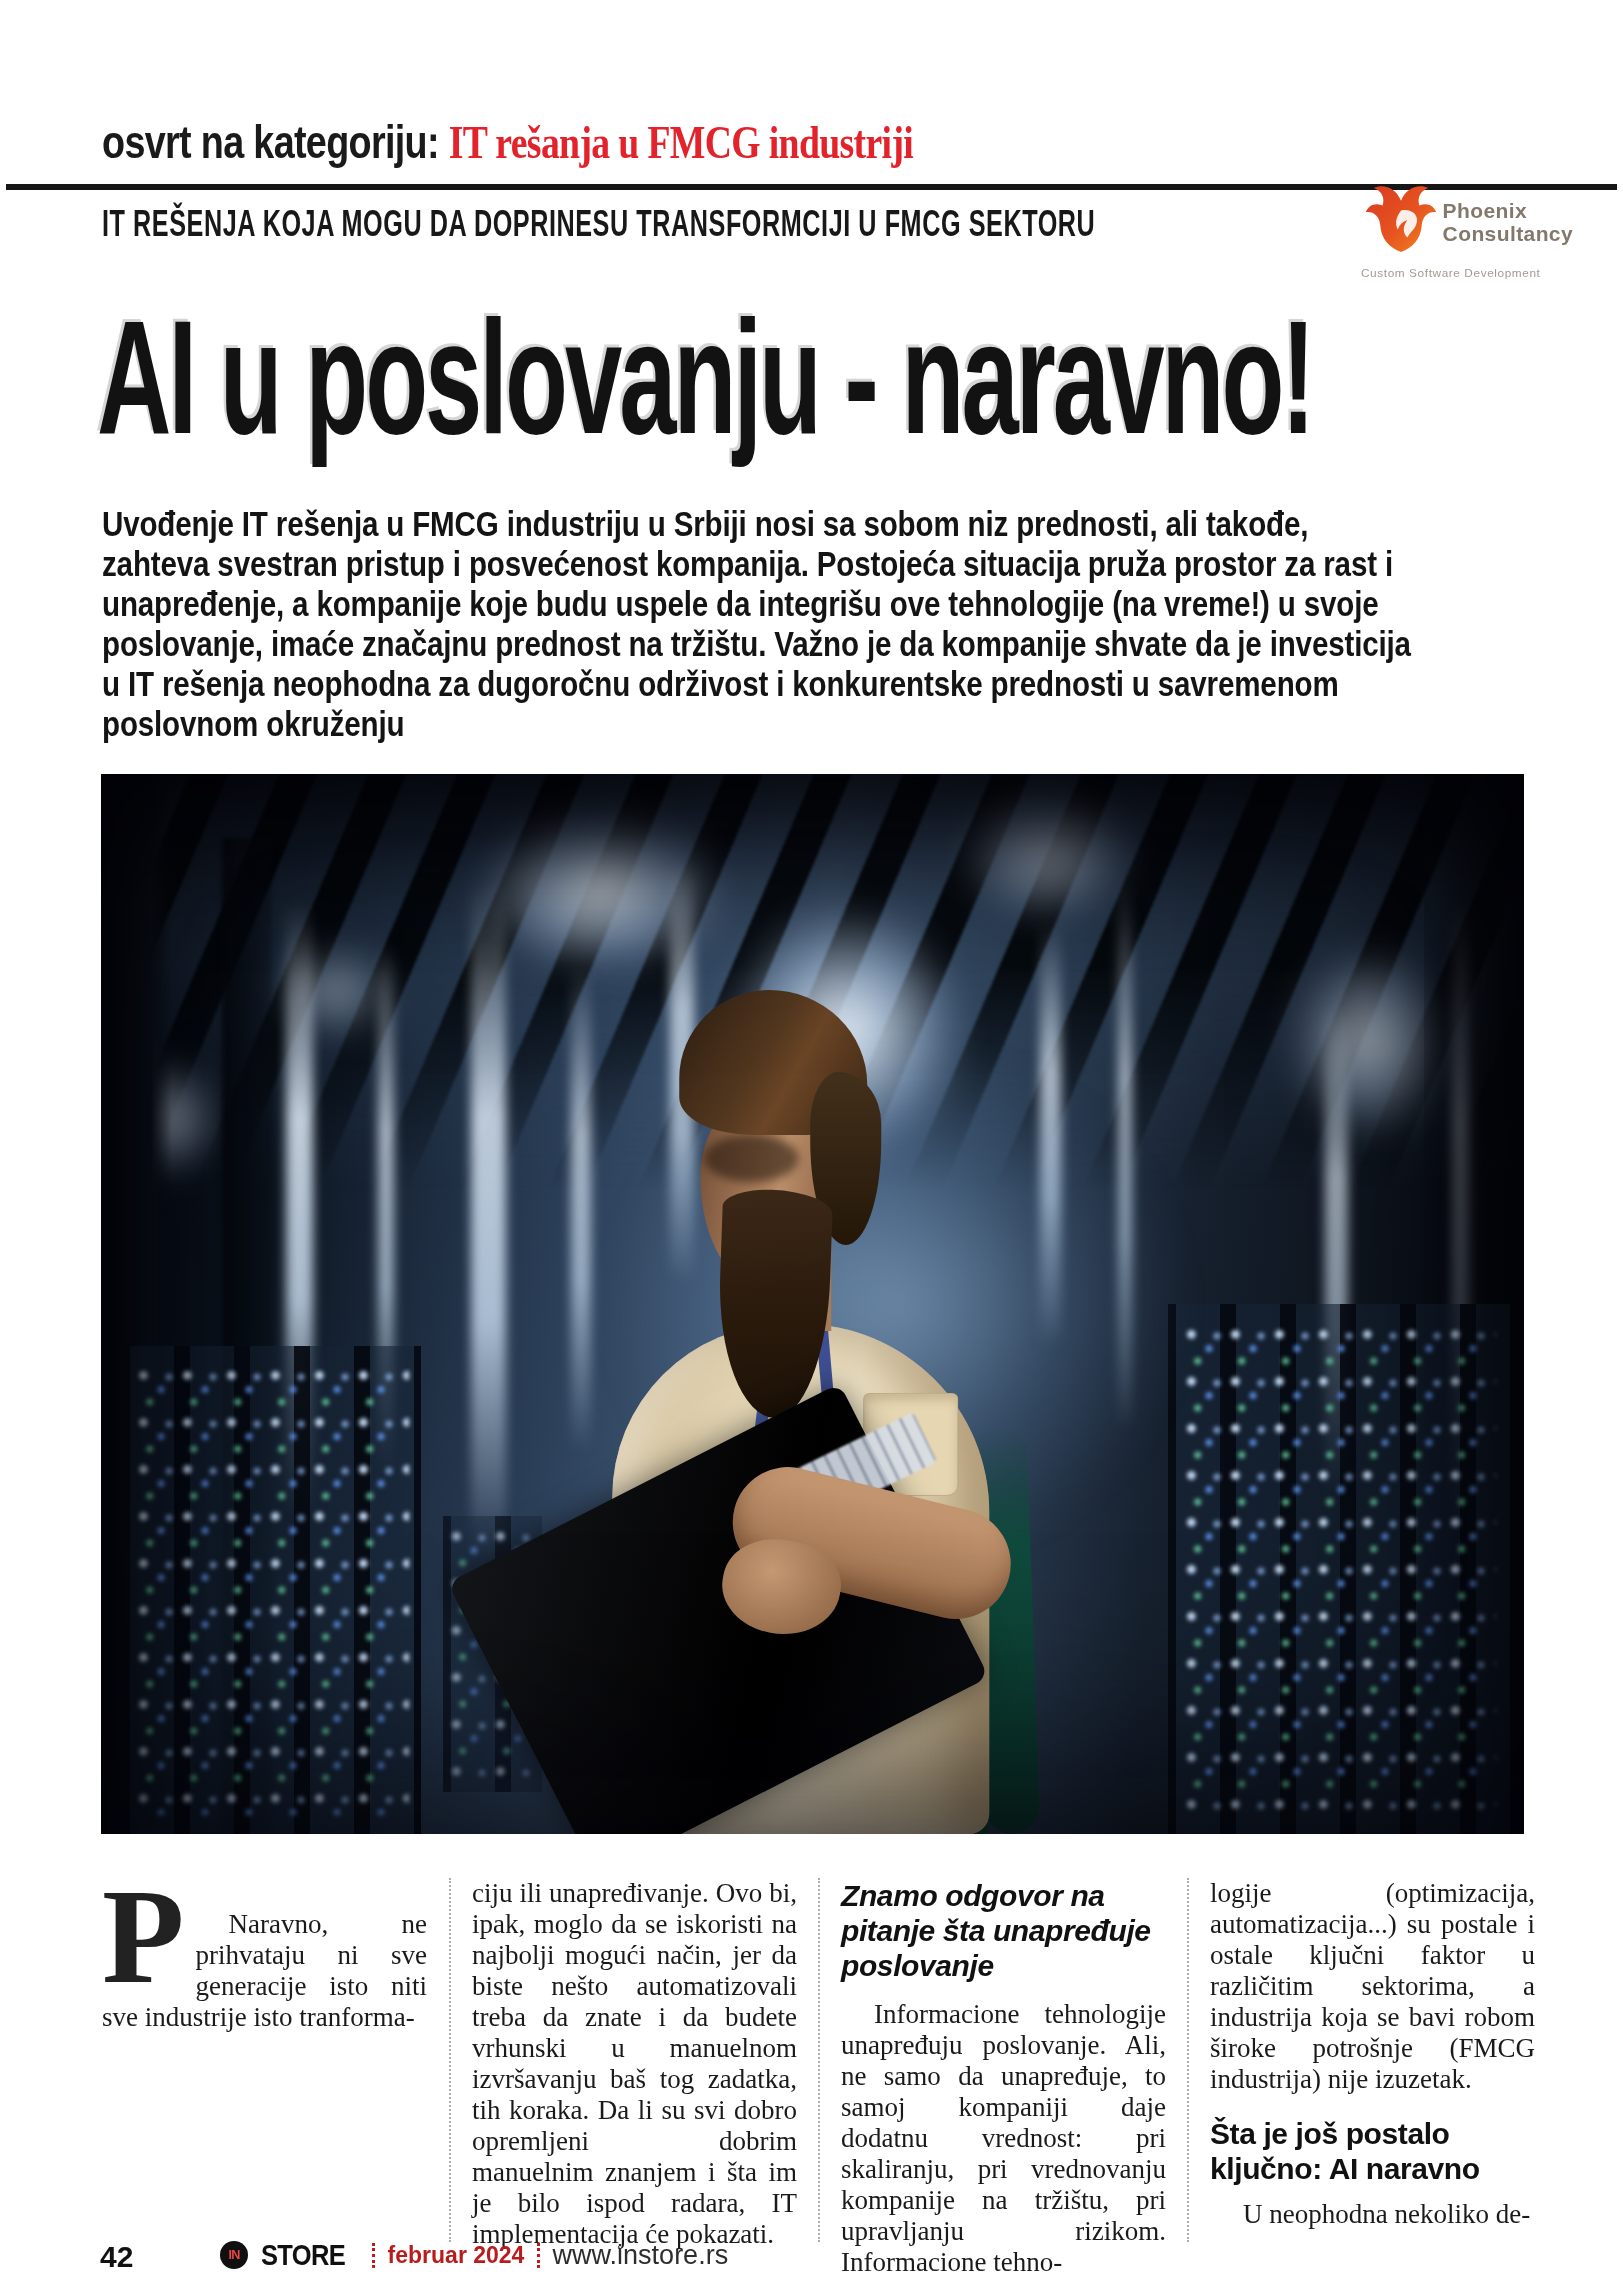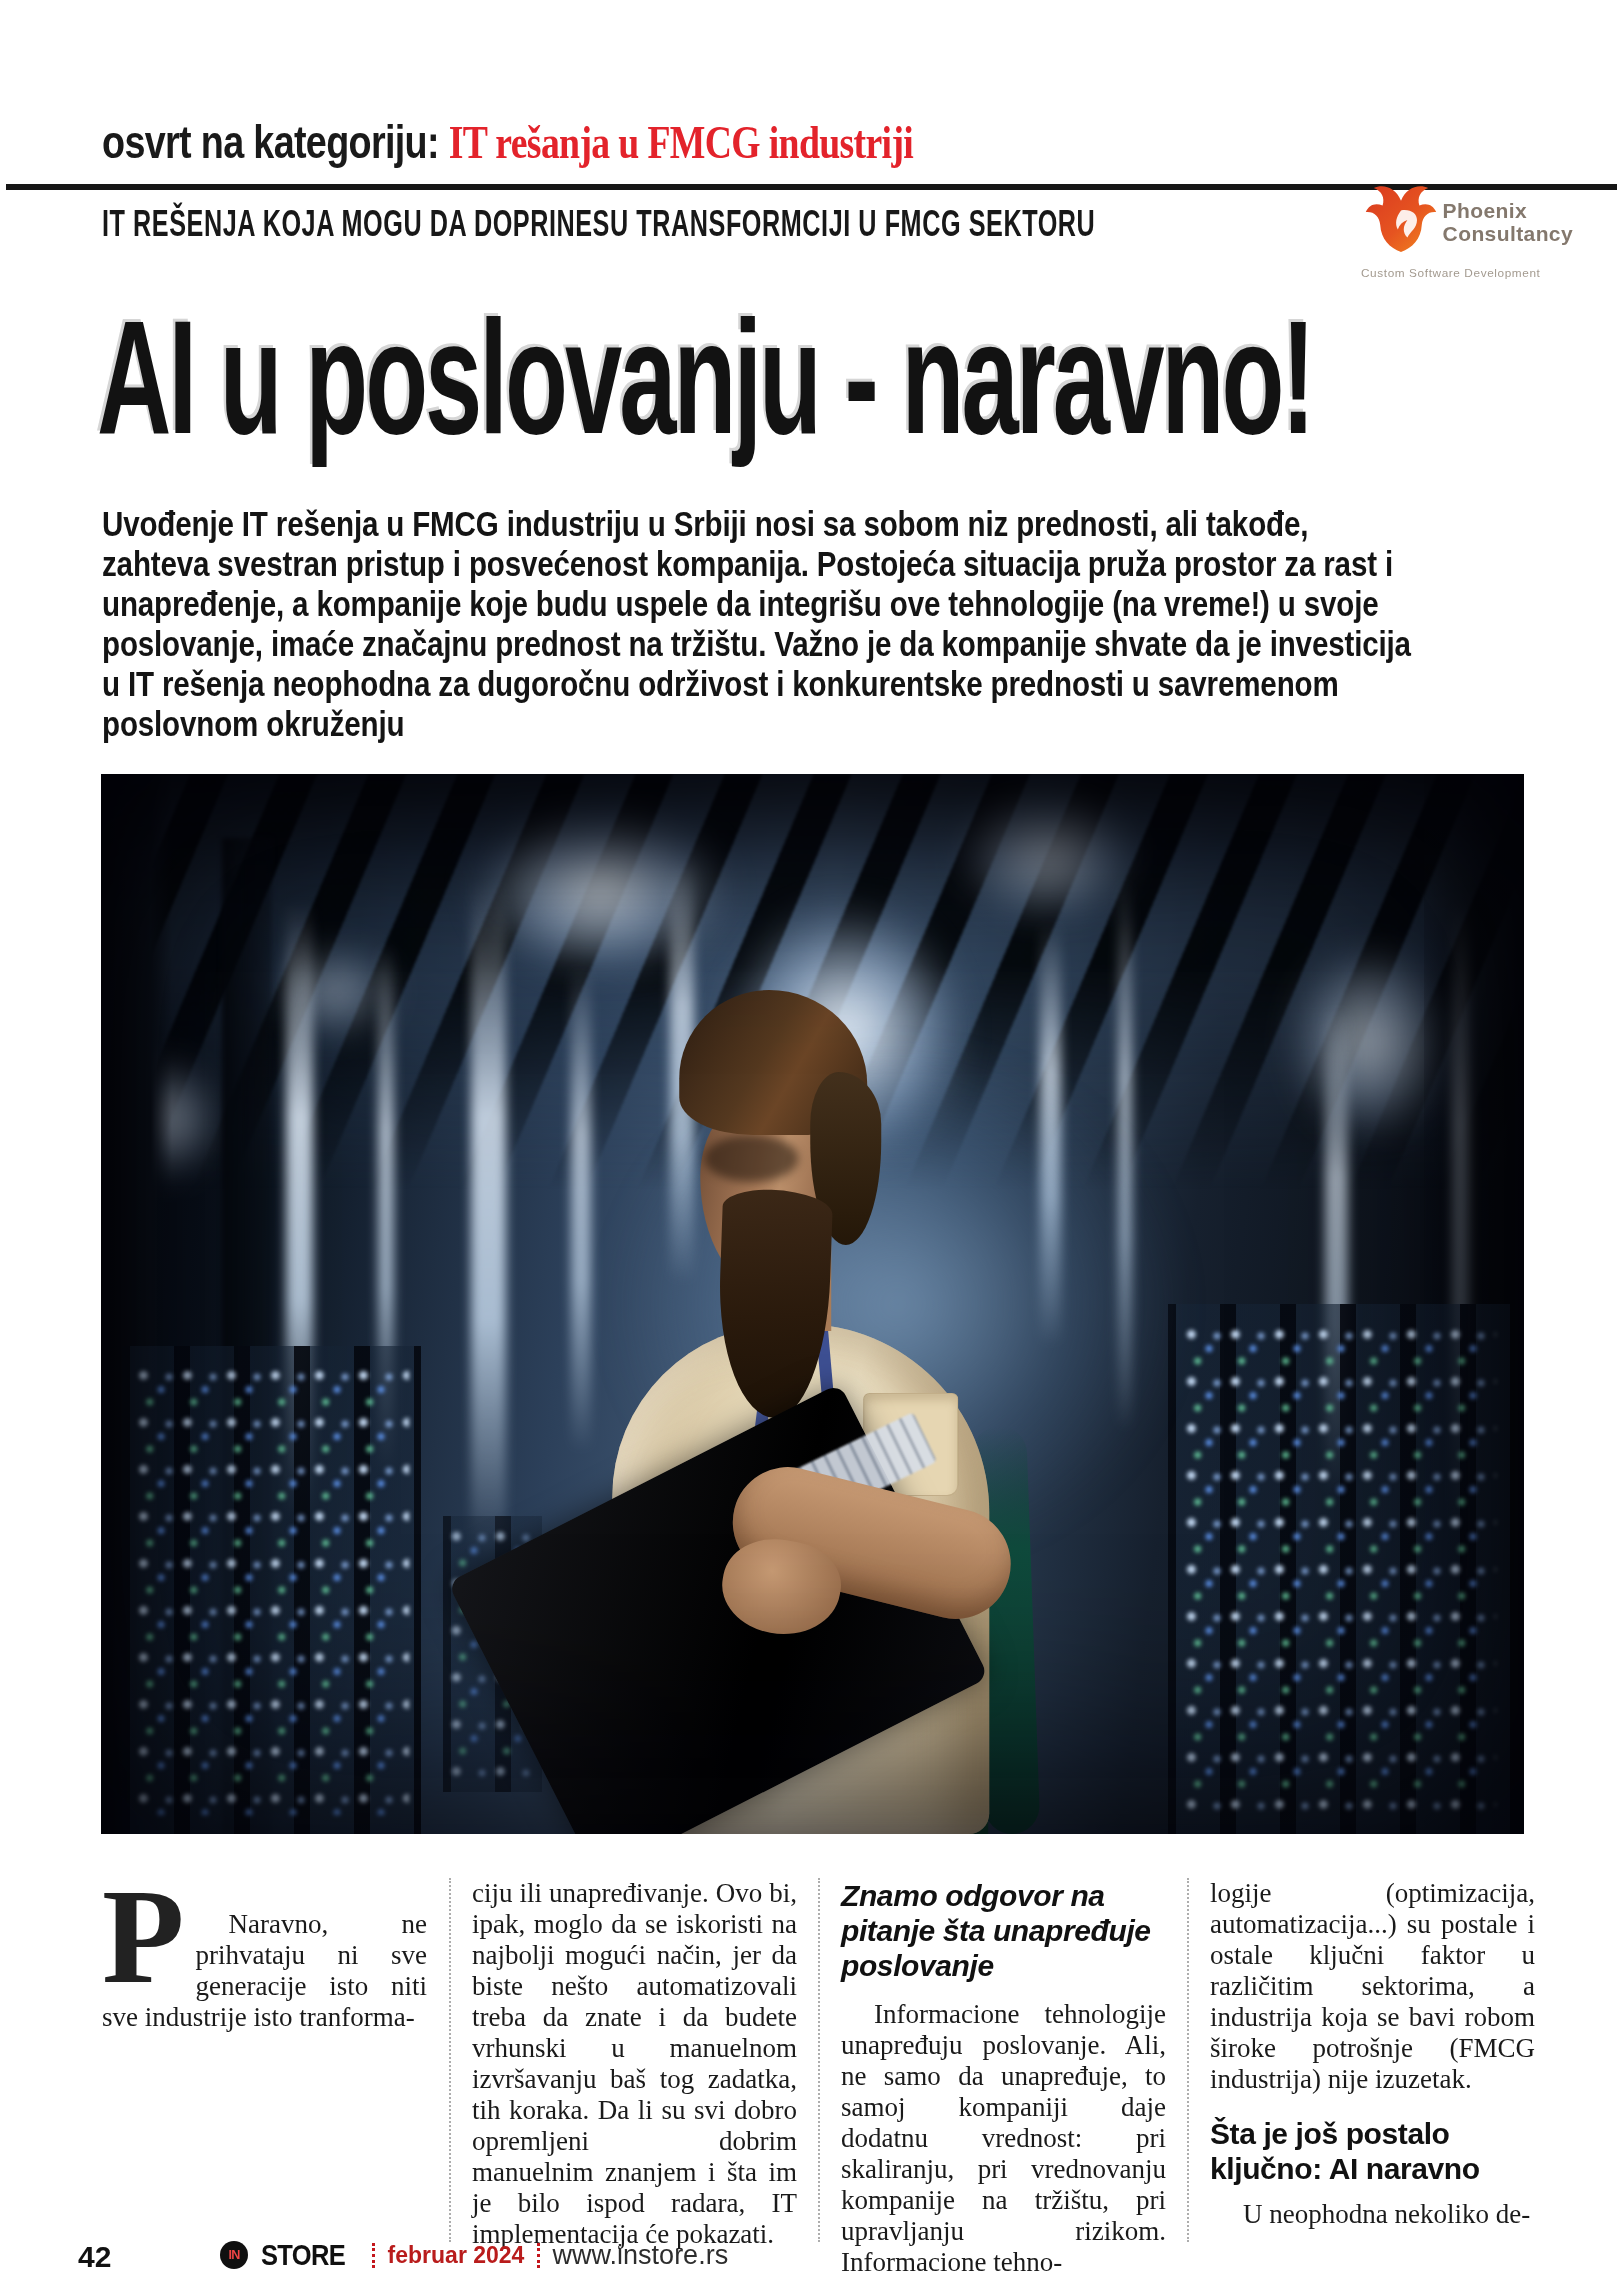--- a/index.html
+++ b/index.html
@@ -121,21 +121,21 @@
   .dropcap{float:left;font-family:"Liberation Serif",serif;font-weight:700;font-size:135px;
            line-height:108px;padding:4.7px 11px 0 0;color:#222;}
   .colhead{font-family:"Liberation Sans",sans-serif;font-weight:700;font-size:30px;line-height:35px;
            letter-spacing:-0.4px;color:#111;white-space:pre-line;text-align:left;}
   .colhead.mt{margin-top:21px;margin-bottom:12.6px;}
   .colhead.mb{margin-bottom:15.7px;font-style:italic;}
   .divider{position:absolute;top:1878px;height:364px;width:0;border-left:2.4px dotted #adadad;}
   .d1{left:449px;} .d2{left:818px;} .d3{left:1187px;}
 
   
-  .footer-pagenum{position:absolute;left:78px;top:2240px;font-weight:700;font-size:30px;color:#111;}
+  .footer-pagenum{position:absolute;left:100px;top:2240px;font-weight:700;font-size:30px;color:#111;}
   .footer-brand{position:absolute;left:220px;top:2237px;display:flex;align-items:center;gap:12.6px;height:36px;}
   .in-badge{width:28px;height:28px;border-radius:50%;background:#101010;color:#ef4444;display:flex;
             align-items:center;justify-content:center;font-weight:700;font-size:12.6px;letter-spacing:-0.8px;}
   .store{font-weight:700;font-size:30px;letter-spacing:-0.8px;transform:scaleX(.85);transform-origin:left center;color:#101010;}
   .dot-sep{width:0;height:25px;border-left:3.1px dotted #c4161c;}
   .issue{font-weight:700;font-size:23px;color:#b91c1c;}
   .url{font-size:27px;color:#2d2d2d;}
 </style>
 </head>
 <body>

